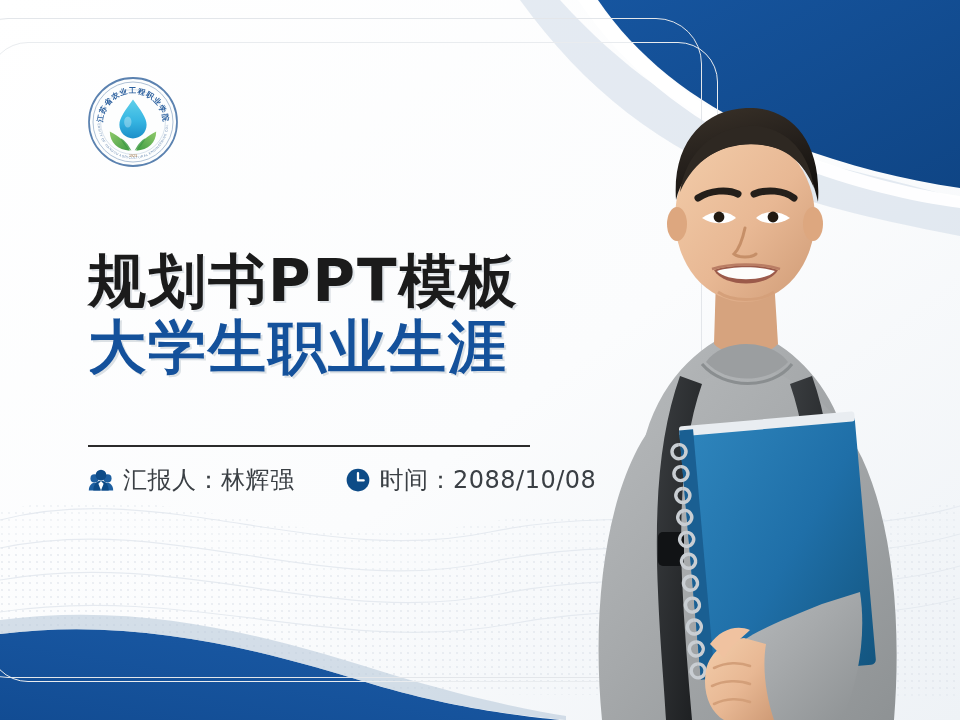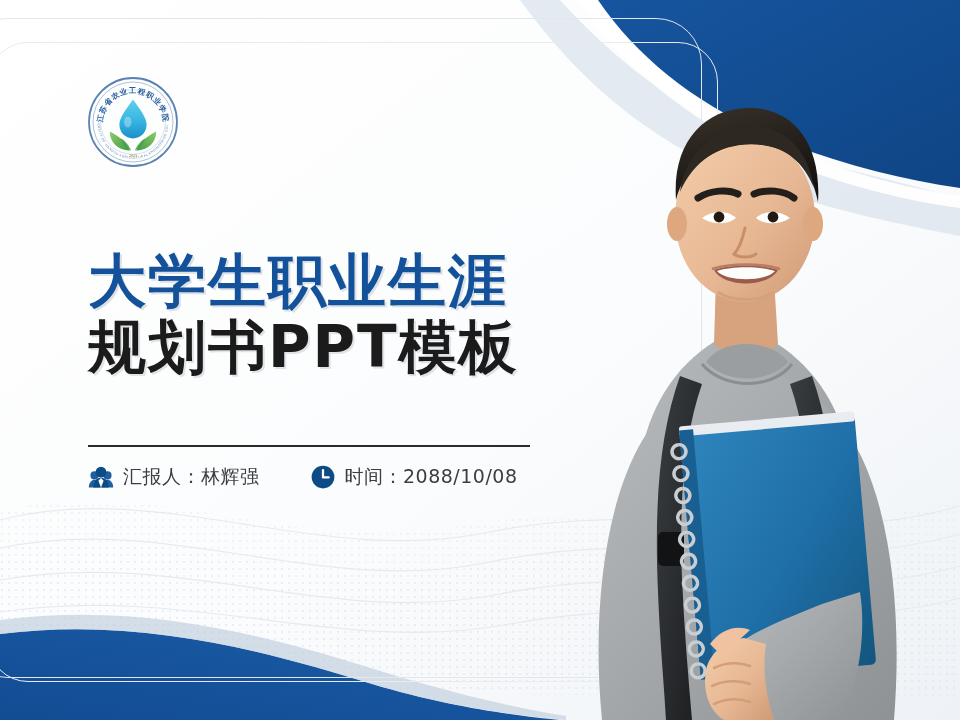--- a/index.html
+++ b/index.html
@@ -50,21 +50,21 @@
   }
 
   
   .meta-row {
     position:absolute; left:88px; top:464px;
     display:flex; align-items:center; gap:14px;
   }
   .meta-item { display:flex; align-items:center; gap:9px; }
   .meta-item + .meta-item { margin-left:36px; }
   .meta-text {
-    font-size:19px; color:#3a3f44; letter-spacing:.5px; white-space:nowrap;
+    font-size:24px; color:#3a3f44; letter-spacing:.5px; white-space:nowrap;
     font-family:"DejaVu Sans","Liberation Sans",sans-serif;
   }
   .meta-icon { width:26px; height:26px; flex:0 0 26px; display:block; }
 
   
   .logo { position:absolute; left:85px; top:74px; width:96px; height:96px; }
 </style>
 </head>
 <body>
 
@@ -275,22 +275,22 @@
       <path d="M180,612 C190,598 206,592 220,598 C212,606 200,614 194,626 Z" fill="#f0c2a0"></path>
       <g stroke="#d39f79" stroke-width="2.6" fill="none" stroke-linecap="round">
         <path d="M184,636 C196,630 210,630 220,634"></path>
         <path d="M182,654 C194,648 210,648 220,652"></path>
         <path d="M184,672 C196,666 210,666 220,670"></path>
       </g>
     </svg>
   </div>
 
   <div class="title-block">
+    <div class="title-line title-line-2">规划书PPT模板</div>
     <div class="title-line title-line-1">大学生职业生涯</div>
-    <div class="title-line title-line-2">规划书PPT模板</div>
   </div>
 
   <div class="divider"></div>
 
   <div class="meta-row">
 
     <div class="meta-item">
       <svg class="meta-icon" viewBox="0 0 32 32">
         <circle cx="8" cy="14" r="5" fill="#1d5fa0"></circle>
         <path d="M1,29 C1,22.5 5,19.5 8,19.5 C11,19.5 15,22.5 15,29 Z" fill="#1d5fa0"></path>

